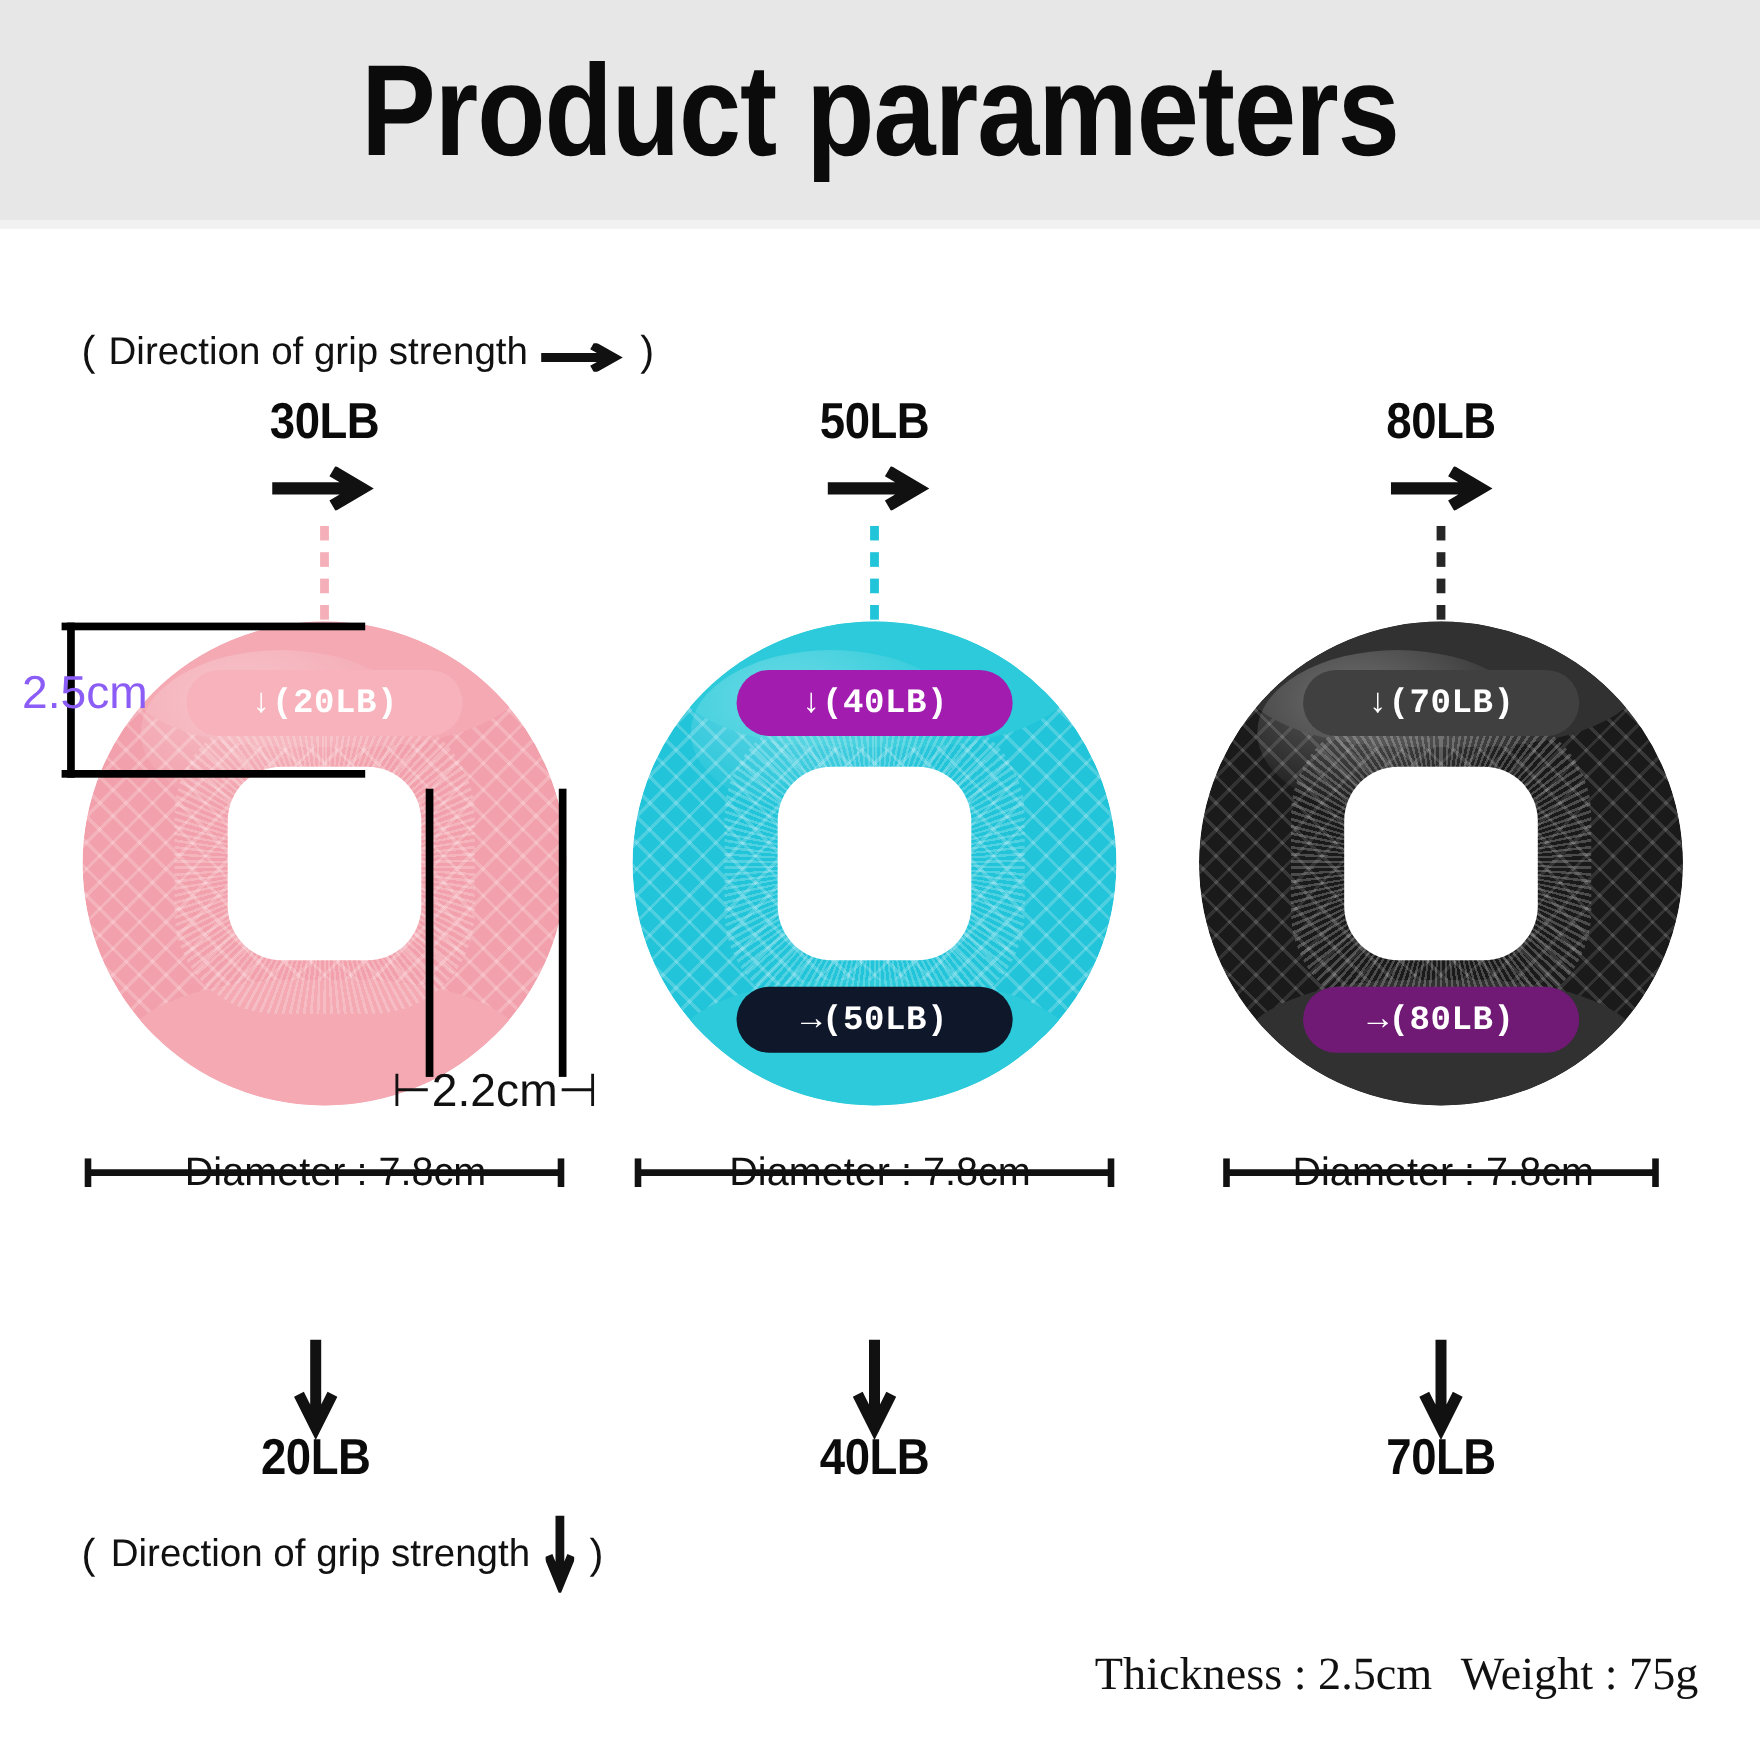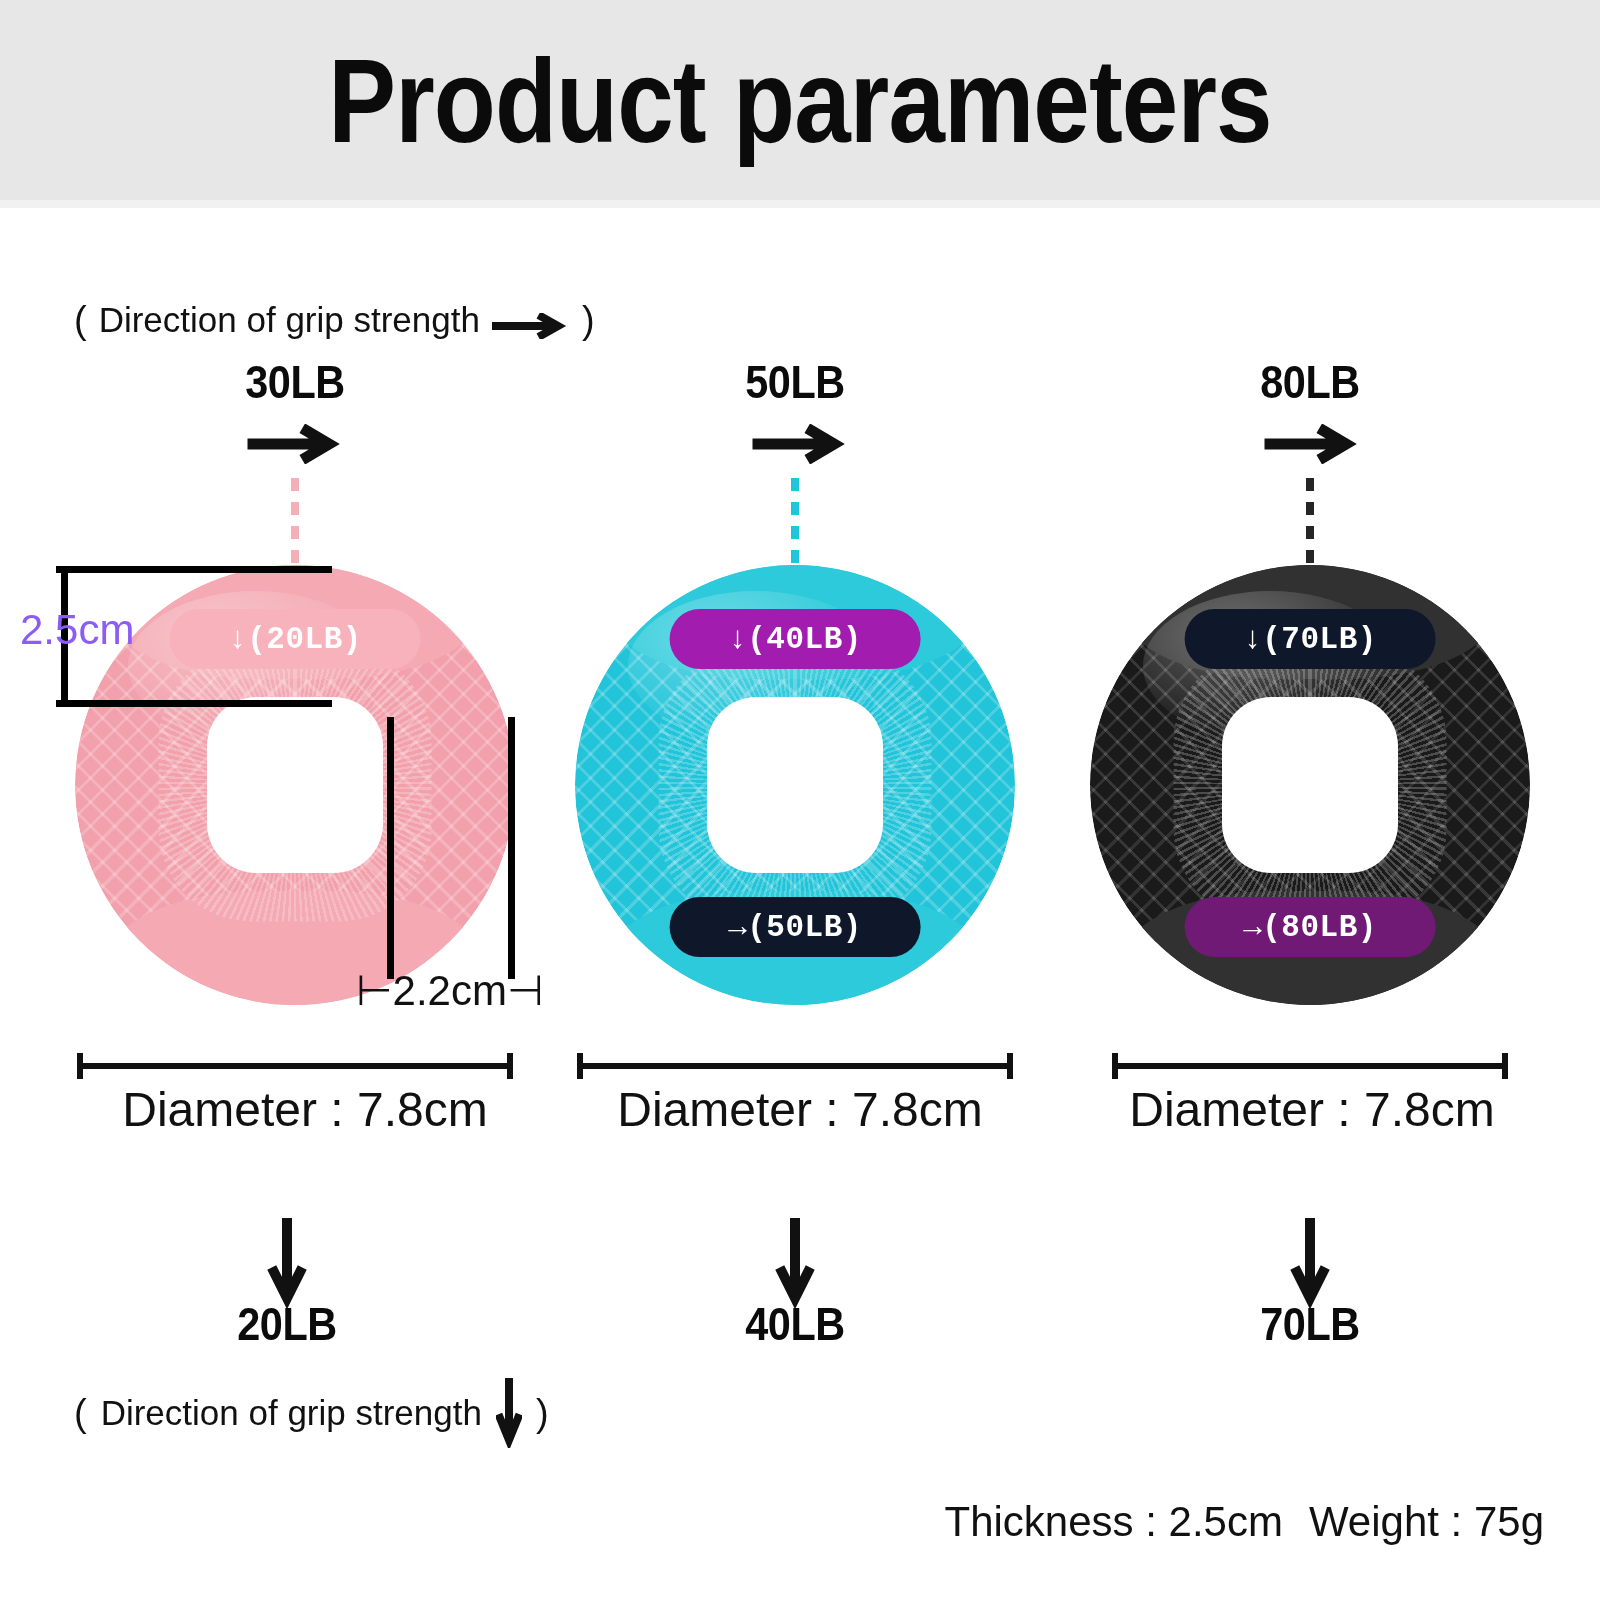--- a/index.html
+++ b/index.html
@@ -139,22 +139,22 @@
     background:radial-gradient(ellipse at 35% 30%, rgba(255,255,255,.30), rgba(255,255,255,0) 70%);
     pointer-events:none;
   }
 
   
   .dim-bar{
     position:absolute;top:1053px;height:26px;
     transform:translateX(-50%);
   }
   .dim-label{
-    position:absolute;top:1082px;
-    font-size:48px;color:#111;
+    position:absolute;top:1044px;
+    font-size:36px;color:#111;
     transform:translateX(-50%);
     white-space:nowrap;
   }
 
   
   .arrow-down-col{
     position:absolute;top:1218px;
     transform:translateX(-50%);
     width:40px;height:92px;
   }
@@ -178,21 +178,21 @@
   .cm22-v1{position:absolute;left:387px;top:717px;width:7px;height:262px;background:#000;}
   .cm22-v2{position:absolute;left:508px;top:717px;width:7px;height:262px;background:#000;}
   .cm22-text{
     position:absolute;left:356px;top:966px;
     font-size:42px;color:#111;white-space:nowrap;
   }
 
   
   .footer-specs{
     position:absolute;right:56px;bottom:54px;
-    font-size:42px;color:#111;white-space:nowrap;
+    font-size:42px;color:#111;white-space:nowrap;font-family:Liberation Serif, serif;
   }
   .spec-gap{display:inline-block;width:26px;}
 </style>
 </head>
 <body>
 
 <div class="stage">
 
   <div class="header-band"></div>
   <div class="header-underline"></div>
@@ -309,21 +309,21 @@
     <div class="ring-wrap" style="left:1310px">
       <div class="ring">
         <div class="ring-body" style="background:#2b2b2b"></div>
         <div class="tex tex-dark"></div>
         <div class="pad-band t" style="background:#313131"></div>
         <div class="pad-band b" style="background:#313131"></div>
         <div class="collar"></div>
         <div class="hole"></div>
         <div class="gloss"></div>
       </div>
-      <div class="emboss t" style="background:#0f172a">↓(70LB)</div>
+      <div class="emboss t" style="background:#404040">↓(70LB)</div>
       <div class="emboss b" style="background:#701a75">→(80LB)</div>
     </div>
 
     <div class="dim-bar" style="left:1310px;width:400px">
       <svg viewBox="0 0 400 26" width="400" height="26">
           <path d="M5 3 V23 M395 3 V23 M5 13 H395" stroke="#111" stroke-width="6" fill="none" stroke-linecap="square"></path>
         </svg>
     </div>
     <div class="dim-label" style="left:1312px">Diameter : 7.8cm</div>
 

